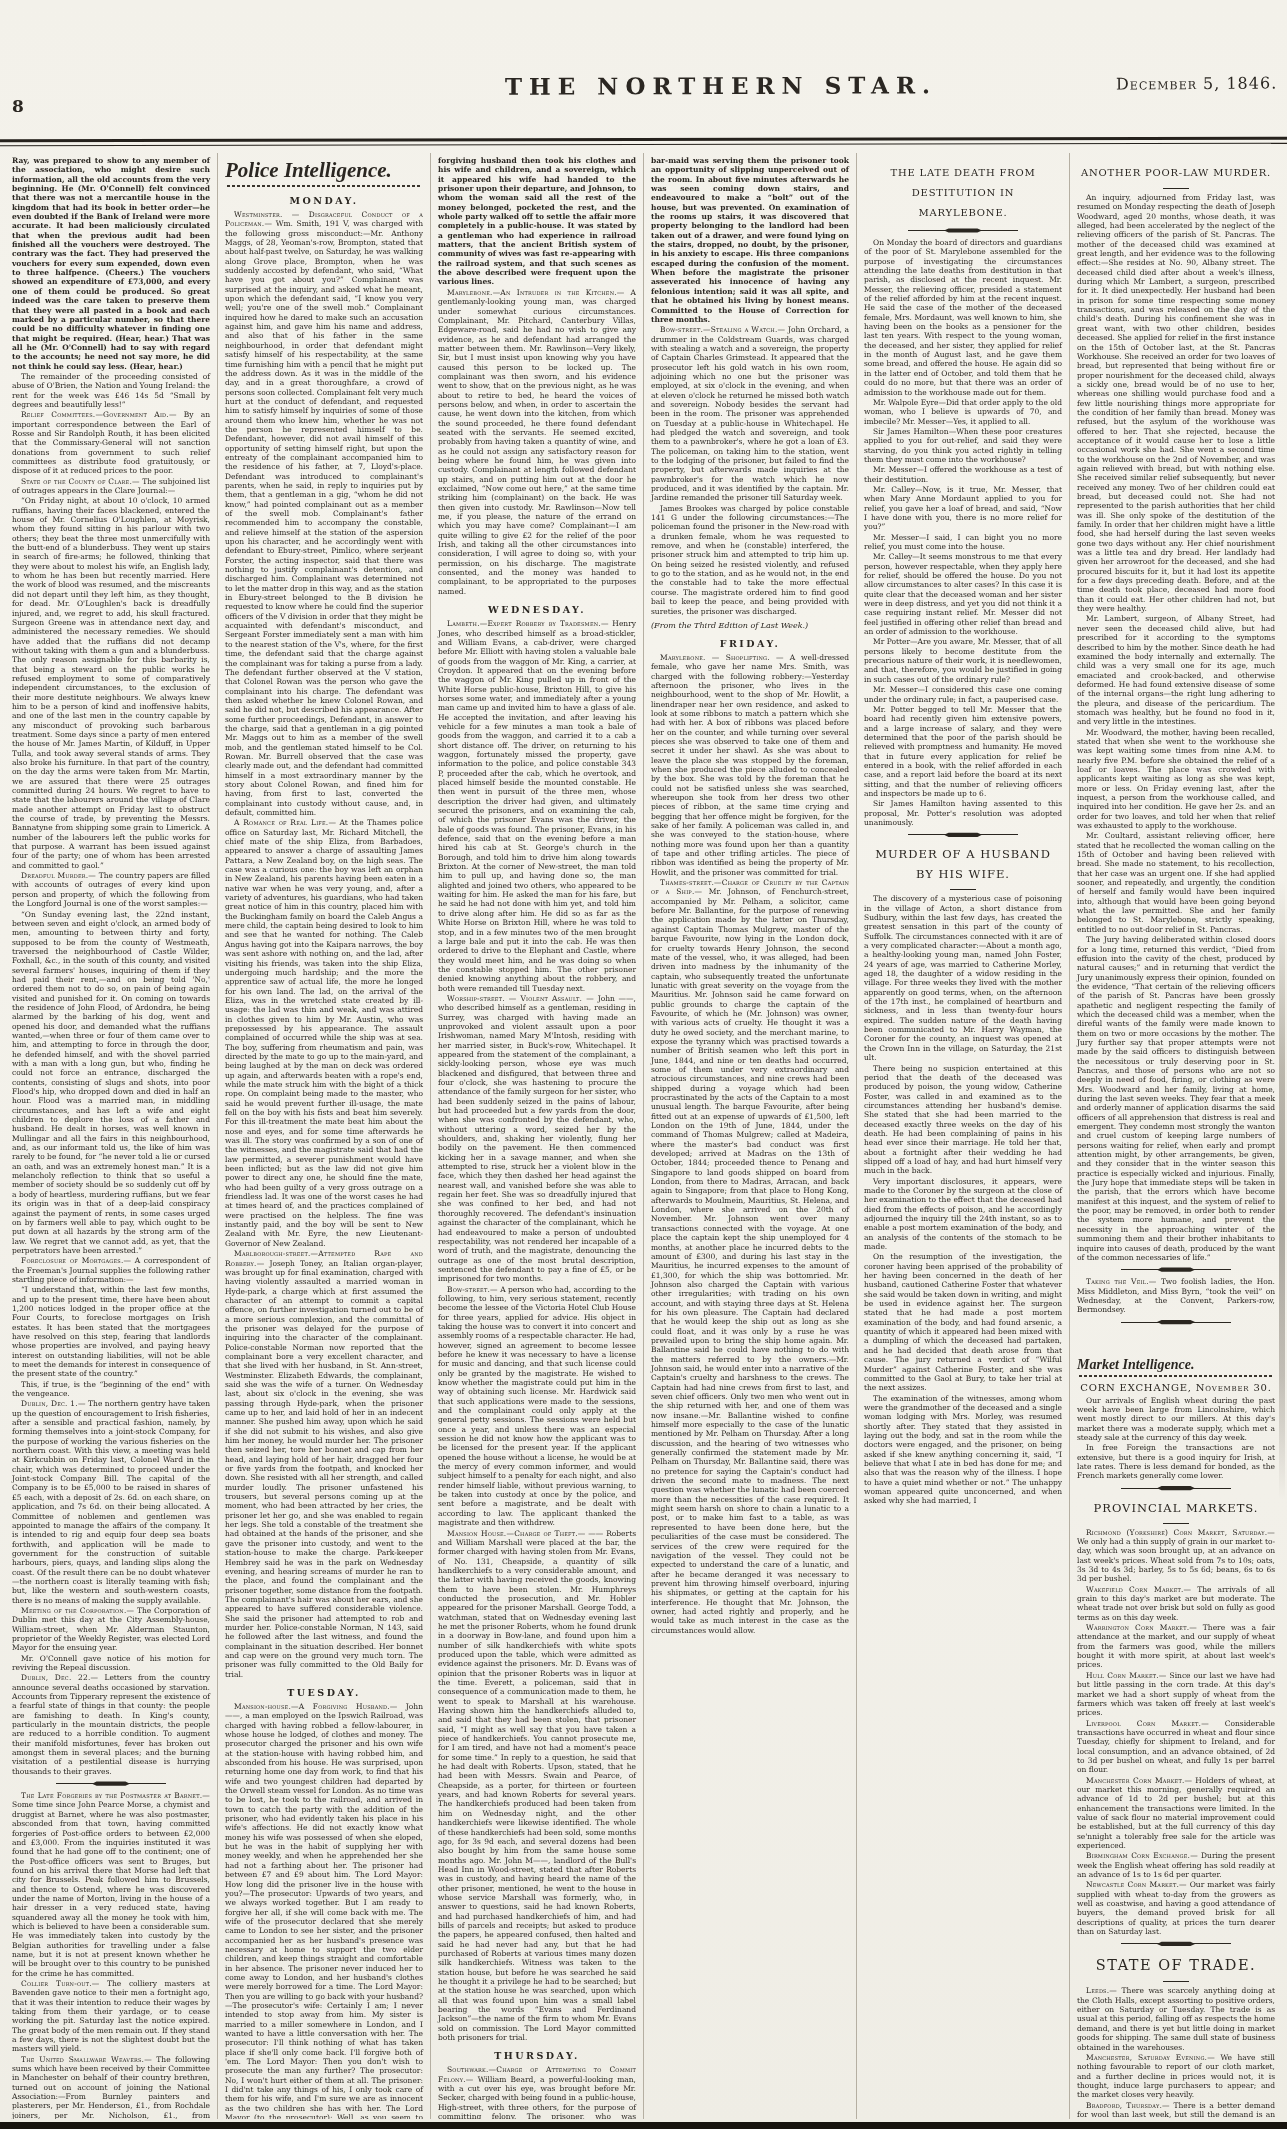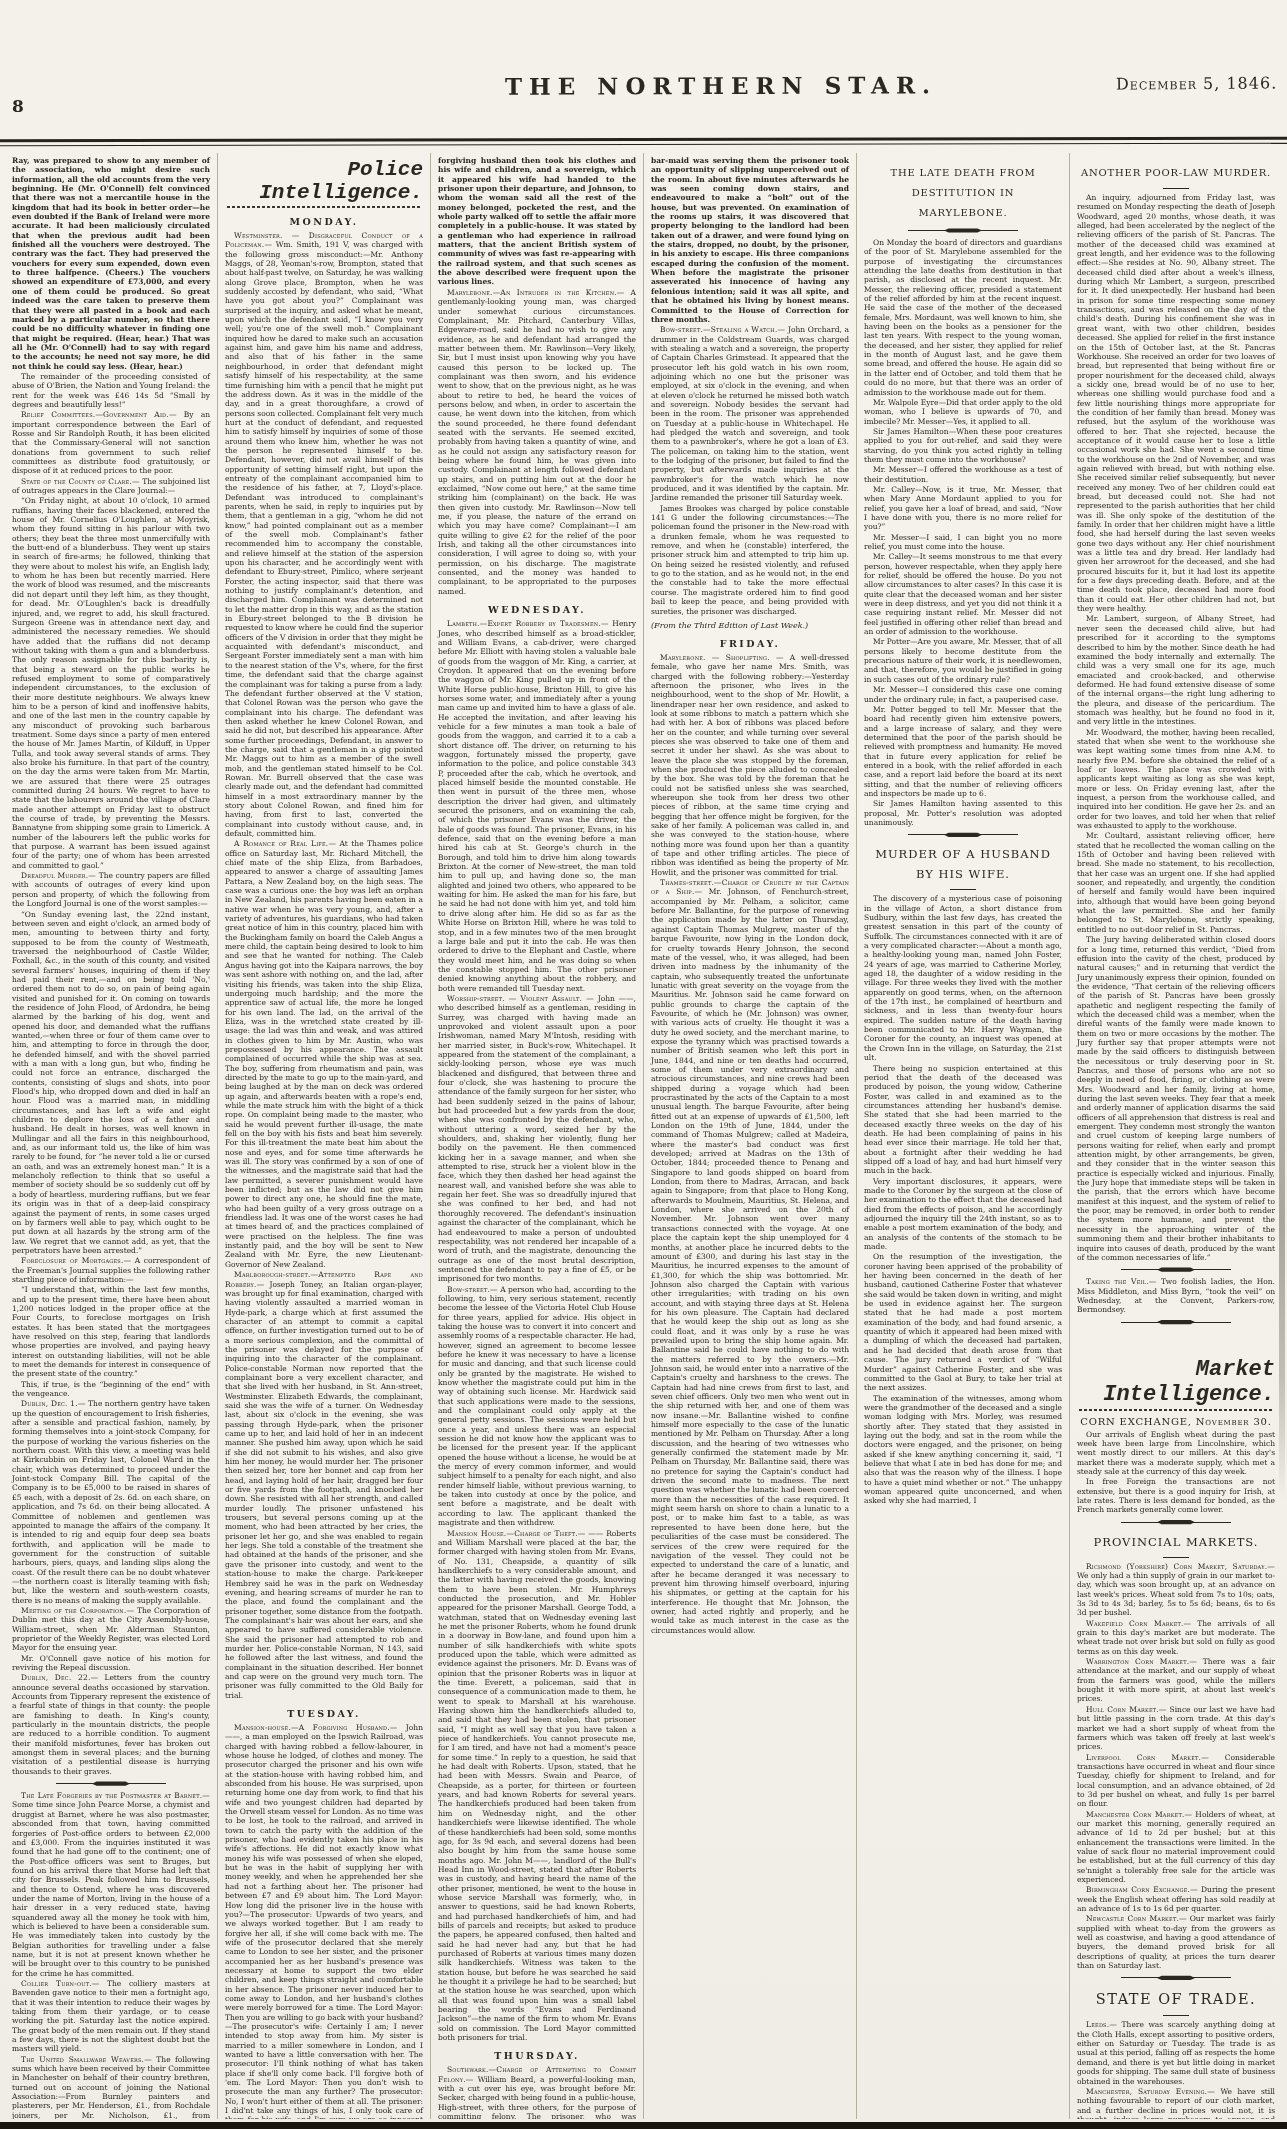--- a/index.html
+++ b/index.html
@@ -21,23 +21,23 @@
   .col{flex:1 1 0;padding:3px 7px 0 7px;overflow:hidden;border-left:1px solid #b5afa2;}
   .col:first-child{border-left:none;}
   p.art{font-size:7.5px;line-height:9.35px;text-align:justify;margin:0 0 1px 0;text-indent:9px;}
   p.art.noind{text-indent:0;font-weight:bold;}
   .lead{font-variant:small-caps;letter-spacing:.2px;}
   .day{text-align:center;font-weight:bold;font-size:9.5px;letter-spacing:2.5px;margin:8px 0 4px;}
   .headline{text-align:center;font-size:10px;letter-spacing:.8px;margin:7px 2px 5px;line-height:20px;}
   .headline.lg{font-size:14.5px;letter-spacing:1.5px;margin:9px 2px 6px;}
   .headline.md{font-size:11.5px;letter-spacing:1px;}
   .subhead{text-align:center;font-size:10px;letter-spacing:.8px;font-variant:small-caps;margin:4px 0 3px;}
-  .section{text-align:right;font-size:21px;font-weight:bold;font-style:italic;margin:2px 0 1px;
-           font-family:Liberation Mono, monospace;}
-  .section.sm{font-size:22px;margin-top:32px;}
+  .section{text-align:left;font-size:21px;font-weight:bold;font-style:italic;margin:2px 0 1px;
+           font-family:Liberation Serif, serif;}
+  .section.sm{font-size:14px;margin-top:32px;}
   .squiggle{height:2px;margin:2px 2px 5px;background:repeating-linear-gradient(90deg,#3a352d 0 3px,transparent 3px 5px);}
   .swell{width:110px;height:5px;margin:5px auto;position:relative;}
   .swell::before{content:"";position:absolute;left:0;right:0;top:2px;border-top:1px solid #2a2620;}
   .swell::after{content:"";position:absolute;left:50%;top:0;transform:translateX(-50%);
                 width:38px;height:5px;background:#2a2620;
                 clip-path:polygon(0 50%,12% 8%,88% 8%,100% 50%,88% 92%,12% 92%);}
   .shortrule{width:26px;margin:2px auto 4px;border-top:1px solid #2a2620;}
   .itnote{text-align:left;font-style:italic;font-size:8px;margin:5px 0 0;}
   
   .bottombar{position:absolute;left:0;right:0;bottom:0;height:7px;background:#17140f;}

